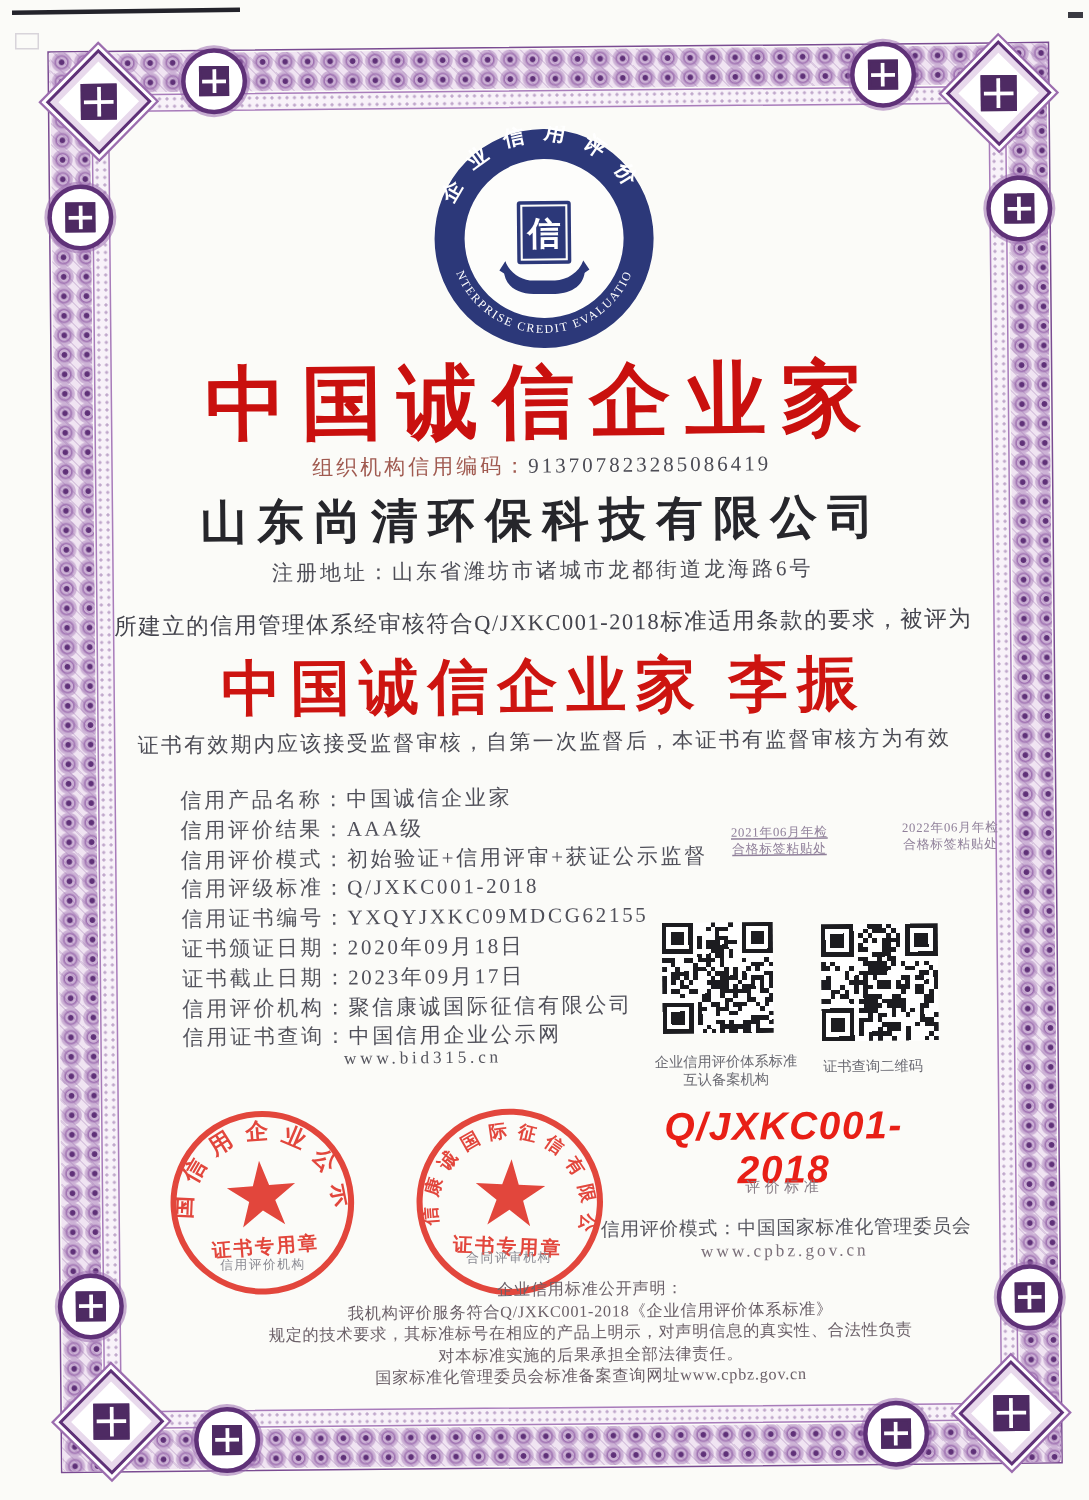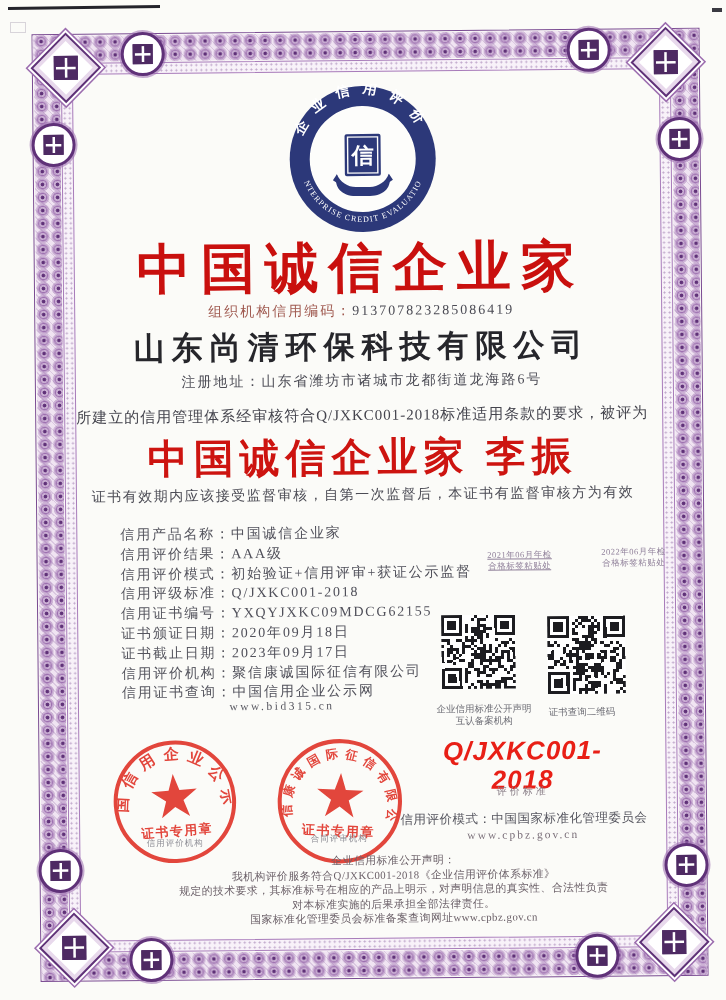--- a/index.html
+++ b/index.html
@@ -661,21 +661,21 @@
           <rect fill="#ffffff" x="1" y="1" width="5" height="5"></rect>
           <rect x="2" y="2" width="3" height="3"></rect>
           <rect x="18" y="0" width="7" height="7"></rect>
           <rect fill="#ffffff" x="19" y="1" width="5" height="5"></rect>
           <rect x="20" y="2" width="3" height="3"></rect>
           <rect x="0" y="18" width="7" height="7"></rect>
           <rect fill="#ffffff" x="1" y="19" width="5" height="5"></rect>
           <rect x="2" y="20" width="3" height="3"></rect>
         </svg></div>
     <div class="abs qrcap c1">
-      <div>企业信用标准公开声明</div>
+      <div>企业信用评价体系标准</div>
       <div>互认备案机构</div>
     </div>
     <div class="abs qrcap c2">证书查询二维码</div>
 
     <div class="abs seal s1">
       <svg viewBox="0 0 160 160" width="128" height="128">
         <circle cx="80" cy="80" r="74" fill="none" stroke="#e03328" stroke-width="5"></circle>
         <path id="sealArc1" d="M 22,102 A 60,60 0 1,1 138,102" fill="none"></path>
         <text font-size="19" fill="#e03328" font-weight="bold">
           <textPath href="#sealArc1" startOffset="50%" text-anchor="middle" lengthAdjust="spacing" textLength="250">中国信用企业公示网</textPath>

